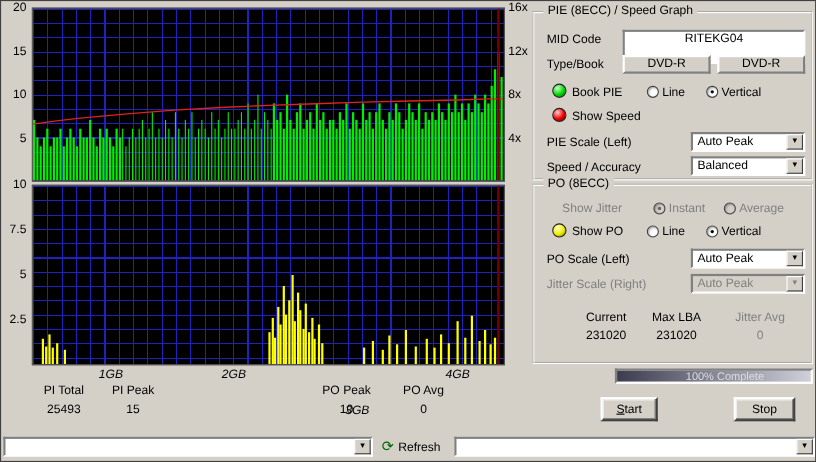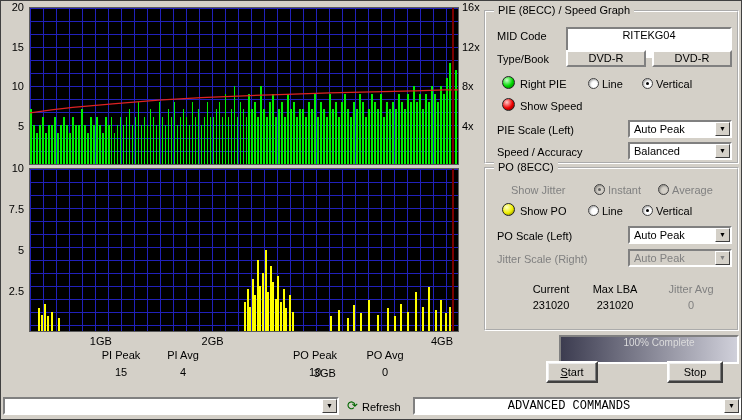--- a/index.html
+++ b/index.html
@@ -279,35 +279,35 @@
       <div class="bar" style="left: 385.2px; width: 2px; height: 38.9px; background: rgb(255, 255, 0);"></div>
       <div class="bar" style="left: 391.6px; width: 2px; height: 24.3px; background: rgb(255, 255, 0);"></div>
       <div class="bar" style="left: 398px; width: 2px; height: 43.7px; background: rgb(255, 255, 0);"></div>
       <div class="bar" style="left: 404.5px; width: 2px; height: 21.1px; background: rgb(255, 255, 0);"></div>
       <div class="bar" style="left: 410px; width: 2px; height: 30.8px; background: rgb(255, 255, 0);"></div>
       <div class="bar" style="left: 415.2px; width: 2px; height: 17.8px; background: rgb(255, 255, 0);"></div>
       <div class="bar" style="left: 419.4px; width: 2px; height: 24.3px; background: rgb(255, 255, 0);"></div>
       <div style="position: absolute; top: 0px; bottom: 0px; width: 2px; background: rgb(122, 0, 0); left: 421.6px;"></div>
     </div>
 
-  <div id="xt" class="abs" style="left:28px;top:334px;width:430px;height:13px;">
+  <div id="xt" class="abs" style="left:28px;top:334px;width:430px;height:13px;font-style:italic;">
       <span style="left: 71.8px;">1GB</span>
       <span style="left: 183.6px;">2GB</span>
       <span style="left: 295.8px; margin-top: 32px;">3GB</span>
-      <span style="left: 413px;">4GB</span>
-    </div>
-
+      <span style="left: 387px;">4GB</span>
+    </div>
+
+  <div class="stat" style="left:25px;top:348px;">
+    <div>PI Total</div>
+    <div class="val">25493</div>
+  </div>
   <div class="stat" style="left:88px;top:348px;">
     <div>PI Peak</div>
     <div class="val">15</div>
   </div>
-  <div class="stat" style="left:150px;top:348px;">
-    <div>PI Avg</div>
-    <div class="val">4</div>
-  </div>
   <div class="stat" style="left:282px;top:348px;">
     <div>PO Peak</div>
     <div class="val">10</div>
   </div>
   <div class="stat" style="left:352px;top:348px;">
     <div>PO Avg</div>
     <div class="val">0</div>
   </div>
 
   <div class="groupbox" style="left:483px;top:9px;width:255px;height:154px;">
@@ -320,21 +320,21 @@
 
     <span class="abs" style="left:11px;top:41px;">Type/Book</span>
     <div class="abs raised field" style="left:80px;top:38px;width:80px;height:17px;">
       <span>DVD-R</span>
     </div>
     <div class="abs raised field" style="left:166px;top:38px;width:80px;height:17px;">
       <span>DVD-R</span>
     </div>
 
     <span class="led green" style="left:16px;top:64px;"></span>
-    <span class="abs" style="left:34px;top:66px;">Right PIE</span>
+    <span class="abs" style="left:34px;top:66px;">Book PIE</span>
     <span class="radio" style="left:102px;top:66px;"></span>
     <span class="abs" style="left:116px;top:66px;">Line</span>
     <span class="radio checked" style="left:156px;top:66px;"></span>
     <span class="abs" style="left:170px;top:66px;">Vertical</span>
 
     <span class="led red" style="left:16px;top:86px;"></span>
     <span class="abs" style="left:34px;top:88px;">Show Speed</span>
 
     <span class="abs" style="left:11px;top:112px;">PIE Scale (Left)</span>
     <div class="combo" style="left:142px;top:108px;width:104px;height:18px;">
@@ -378,32 +378,31 @@
     </div>
 
     <span class="abs" style="left:35px;top:114px;width:60px;text-align:center;">Current</span>
     <span class="abs" style="left:99px;top:114px;width:60px;text-align:center;">Max LBA</span>
     <span class="abs dis" style="left:175px;top:114px;width:60px;text-align:center;">Jitter Avg</span>
     <span class="abs" style="left:35px;top:130px;width:60px;text-align:center;">231020</span>
     <span class="abs" style="left:99px;top:130px;width:60px;text-align:center;">231020</span>
     <span class="abs dis" style="left:175px;top:130px;width:60px;text-align:center;">0</span>
   </div>
 
-  <div class="progress" style="left:558px;top:334px;width:180px;height:29px;padding-left:20px;">
+  <div class="progress" style="left:558px;top:334px;width:180px;height:14px;padding-left:20px;">
     <span>100% Complete</span>
   </div>
 
   <button class="btn" style="left:545px;top:360px;width:52px;height:22px;"><u>S</u><span>tart</span></button>
   <button class="btn" style="left:666px;top:360px;width:56px;height:22px;"><span>Stop</span></button>
 
   <div class="combo" style="left:2px;top:396px;width:336px;height:18px;">
     <span class="arrow">▼</span>
   </div>
 
   <span class="abs" style="left:346px;top:397px;color:#006600;font-size:13px;">⟳</span>
   <span class="abs" style="left:361px;top:400px;">Refresh</span>
 
   <div class="combo" style="left:412px;top:396px;width:328px;height:18px;">
-    <span class="txt ctr mono">ADVANCED COMMANDS</span>
     <span class="arrow">▼</span>
   </div>
 
 </div>
 
 </body></html>

